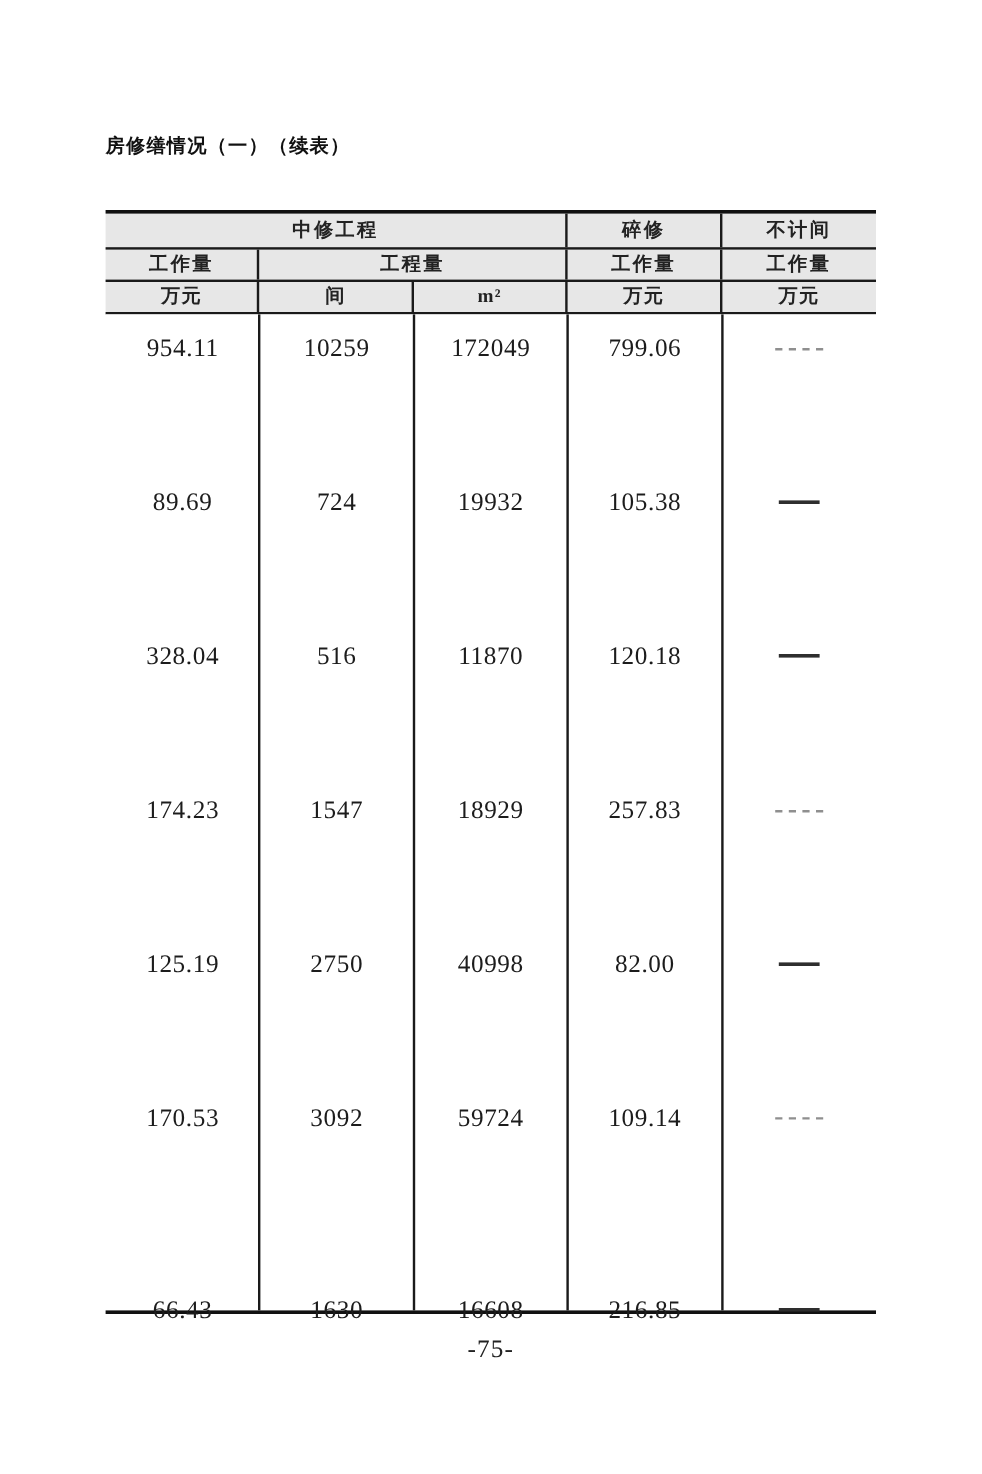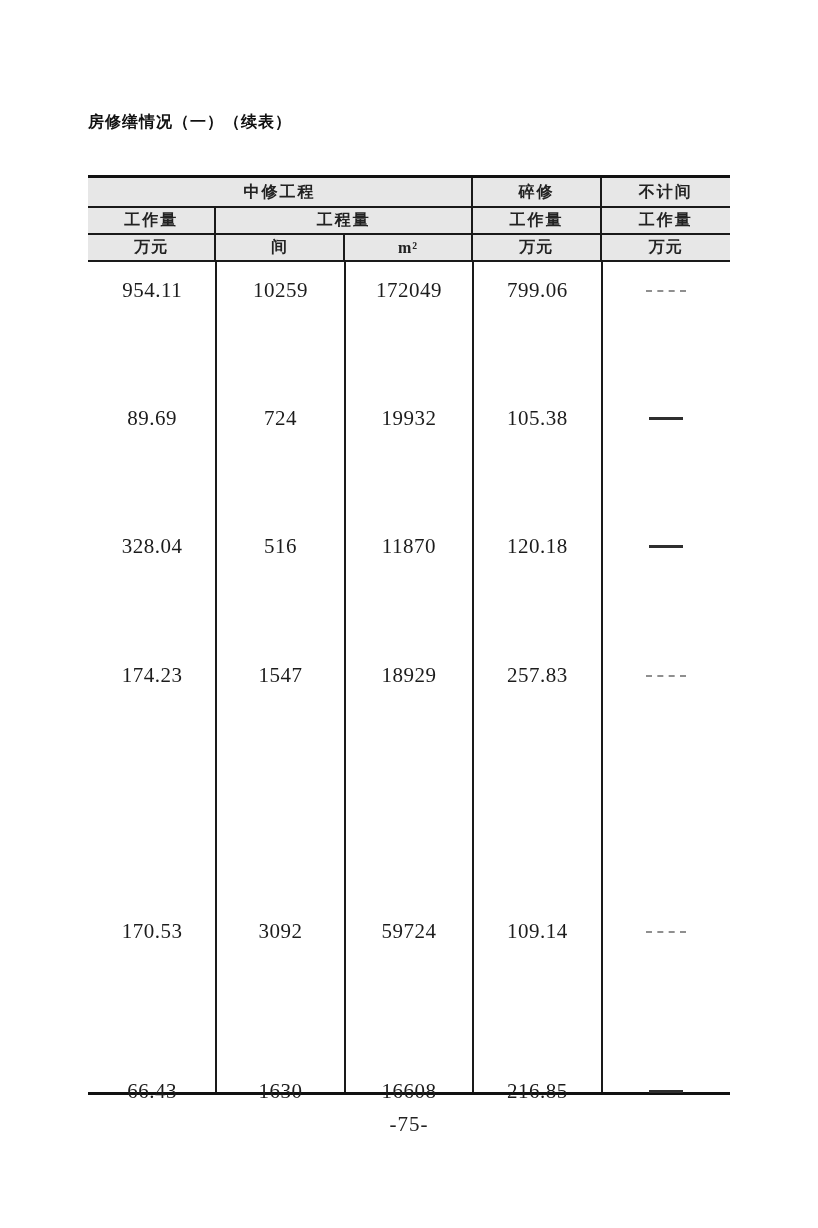--- a/index.html
+++ b/index.html
@@ -165,20 +165,27 @@
       <div class="bcell">120.18</div>
       <div class="bcell"><span class="dash-solid"></span></div>
     </div>
     <div class="brow r3">
       <div class="bcell">174.23</div>
       <div class="bcell">1547</div>
       <div class="bcell">18929</div>
       <div class="bcell">257.83</div>
       <div class="bcell"><span class="dash-dashed"></span></div>
     </div>
+    <div class="brow r4">
+      <div class="bcell">125.19</div>
+      <div class="bcell">2750</div>
+      <div class="bcell">40998</div>
+      <div class="bcell">82.00</div>
+      <div class="bcell"><span class="dash-solid"></span></div>
+    </div>
     <div class="brow r5">
       <div class="bcell">170.53</div>
       <div class="bcell">3092</div>
       <div class="bcell">59724</div>
       <div class="bcell">109.14</div>
       <div class="bcell"><span class="dash-dashed"></span></div>
     </div>
     <div class="brow r6">
       <div class="bcell">66.43</div>
       <div class="bcell">1630</div>

